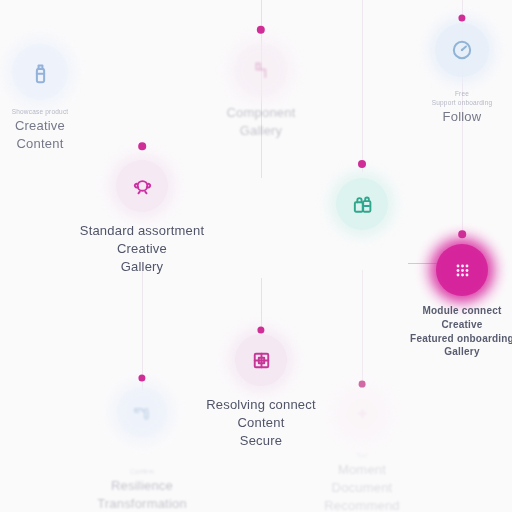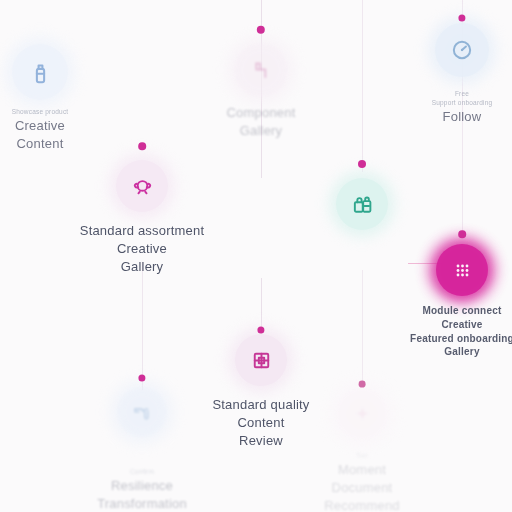--- a/index.html
+++ b/index.html
@@ -140,23 +140,23 @@
     <div class="node blur-lo" style="left: 261px; top: 360px; width: 52px; height: 52px; background: rgb(244, 232, 243);">
       <span class="icon">
         <svg width="27" height="27" viewBox="0 0 24 24">
           <rect x="6" y="6" width="12" height="12" rx="1" fill="none" stroke="#c2278f" stroke-width="1.7" stroke-linecap="round" stroke-linejoin="round"></rect>
           <path d="M6 12h12M12 6v12" fill="none" stroke="#c2278f" stroke-width="1.7" stroke-linecap="round" stroke-linejoin="round"></path>
           <rect x="9.6" y="9.6" width="4.8" height="4.8" fill="none" stroke="#c2278f" stroke-width="1.7" stroke-linecap="round" stroke-linejoin="round"></rect>
         </svg>
       </span>
     </div>
     <div class="label blur-lo" style="left: 261px; top: 396px;">
-      <span class="l l-main">Standard quality</span>
+      <span class="l l-main">Resolving connect</span>
       <span class="l l-main">Content</span>
-      <span class="l l-main">Review</span>
+      <span class="l l-main">Secure</span>
     </div>
     <div class="halo" style="left: 142px; top: 412px; width: 64px; height: 64px; background: rgb(234, 240, 250); opacity: 0.55;"></div>
     <div class="node blur-hi" style="left: 142px; top: 412px; width: 50px; height: 50px; background: rgb(234, 240, 250);">
       <span class="icon">
         <svg width="26" height="26" viewBox="0 0 24 24">
           <path d="M5.5 9.2h6.2l1.6 2.2" fill="none" stroke="#7ba3d0" stroke-width="1.7" stroke-linecap="round" stroke-linejoin="round"></path>
           <path d="M5.5 9.2v2.6h3.4" fill="none" stroke="#7ba3d0" stroke-width="1.7" stroke-linecap="round" stroke-linejoin="round"></path>
           <path d="M12.6 10.6l4.4-1.4" fill="none" stroke="#7ba3d0" stroke-width="1.7" stroke-linecap="round" stroke-linejoin="round"></path>
           <path d="M14.6 11.6v5.2a1.4 1.4 0 002.8 0v-5.6" fill="none" stroke="#7ba3d0" stroke-width="1.7" stroke-linecap="round" stroke-linejoin="round"></path>
         </svg>

